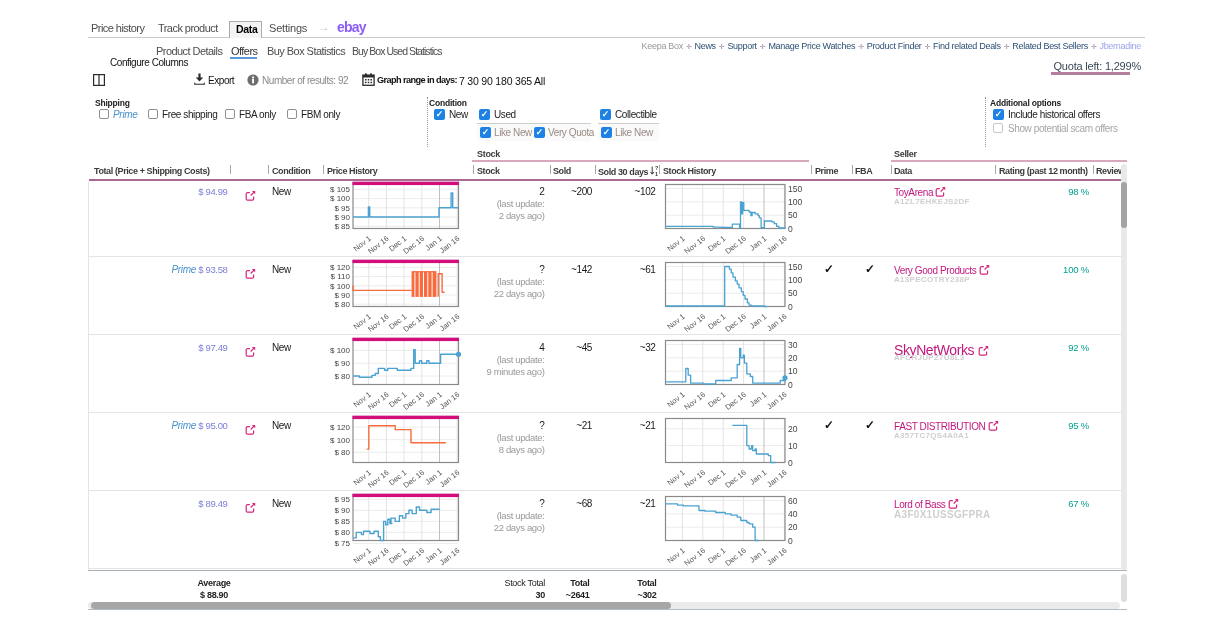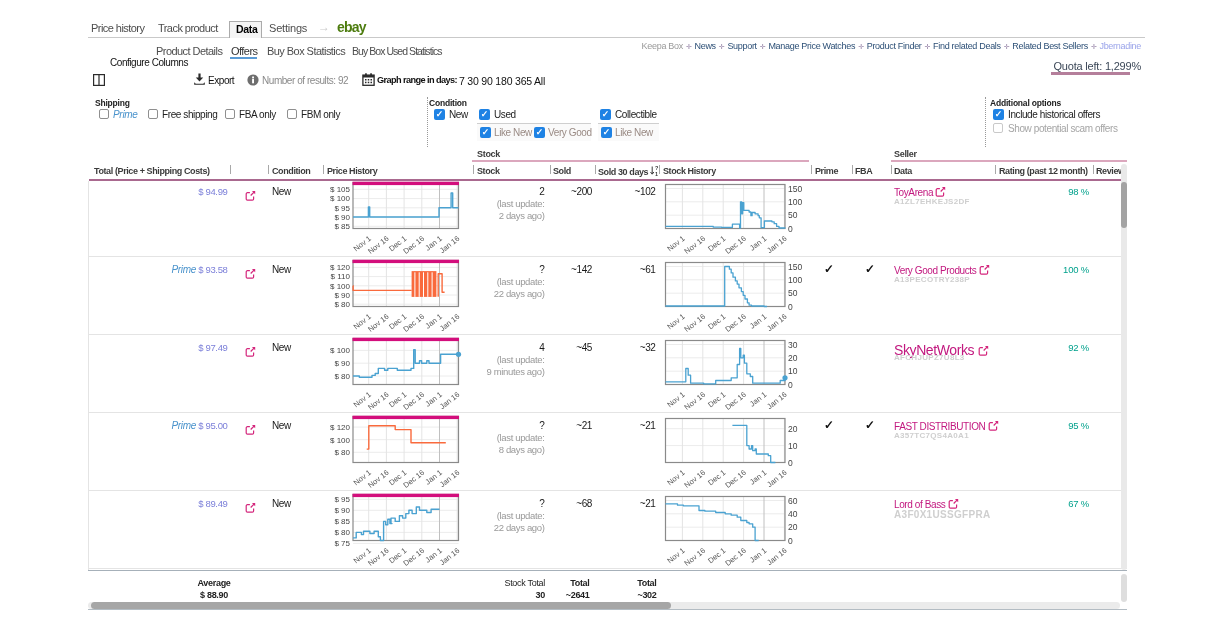--- a/index.html
+++ b/index.html
@@ -13,21 +13,21 @@
 .sep{position:absolute;width:1px;height:9px;background:#a8a8a8}
 </style></head><body>
 
 <div class="a tab" style="left:91px;top:22px">Price history</div>
 <div class="a tab" style="left:158px;top:22px">Track product</div>
 <div class="a" style="left:88px;top:36.5px;width:1057px;height:1px;background:#c9c9c9"></div>
 <div class="a" style="left:229px;top:20.5px;width:33px;height:17.3px;background:#f4f4f4;border:1px solid #ababab;border-bottom:none;z-index:3"></div>
 <div class="a" style="left:236px;top:22.5px;font-size:10.5px;font-weight:bold;color:#000;letter-spacing:-0.3px;z-index:4">Data</div>
 <div class="a" style="left:269px;top:22px;font-size:11px;color:#4d4d4d;letter-spacing:-0.2px">Settings</div>
 <div class="a" style="left:318px;top:20px;font-size:12px;color:#c9c9c9">→</div>
-<div class="a" style="left:337px;top:19px;font-size:14px;font-weight:bold;color:#4d7c0f;letter-spacing:-0.8px">ebay</div>
+<div class="a" style="left:337px;top:19px;font-size:14px;font-weight:bold;color:#8b5cf6;letter-spacing:-0.8px">ebay</div>
 <div class="a" style="right:87px;top:40.5px;font-size:9px;letter-spacing:-0.3px"><span style="color:#999">Keepa Box</span><span style="color:#9987aa;font-size:7px;margin:0 3px">✛</span><span style="color:#2c4f76">News</span><span style="color:#9987aa;font-size:7px;margin:0 3px">✛</span><span style="color:#2c4f76">Support</span><span style="color:#9987aa;font-size:7px;margin:0 3px">✛</span><span style="color:#2c4f76">Manage Price Watches</span><span style="color:#9987aa;font-size:7px;margin:0 3px">✛</span><span style="color:#2c4f76">Product Finder</span><span style="color:#9987aa;font-size:7px;margin:0 3px">✛</span><span style="color:#2c4f76">Find related Deals</span><span style="color:#9987aa;font-size:7px;margin:0 3px">✛</span><span style="color:#2c4f76">Related Best Sellers</span><span style="color:#9987aa;font-size:7px;margin:0 3px">✛</span><span style="color:#9aa4ea">Jbernadine</span></div>
 <div class="a tab" style="left:156px;top:44.5px">Product Details</div>
 <div class="a" style="left:231px;top:44.5px;font-size:11px;color:#333;letter-spacing:-0.55px">Offers</div>
 <div class="a" style="left:230px;top:57px;width:27px;height:1.5px;background:#5b9bd5"></div>
 <div class="a tab" style="left:267px;top:44.5px">Buy Box Statistics</div>
 <div class="a" style="left:352px;top:44.5px;font-size:10.5px;color:#4d4d4d;letter-spacing:-0.95px">Buy Box Used Statistics</div>
 <div class="a" style="right:87px;top:59.5px;font-size:11px;color:#3c4858;letter-spacing:-0.2px">Quota left: 1,299%</div>
 <div class="a" style="left:1051px;top:71.5px;width:79px;height:3.5px;background:#b57f9b"></div>
 <svg class="a" style="left:93px;top:74px" width="12" height="12" viewBox="0 0 12 12">
 <rect x="0.6" y="0.6" width="10.8" height="10.8" fill="none" stroke="#2b2b2b" stroke-width="1.2"></rect>
@@ -78,21 +78,21 @@
 <div class="a" style="left:449px;top:108.5px;font-size:10px;color:#222;letter-spacing:-0.4px">New</div>
 <div class="a cbc" style="left:479px;top:109px">✓</div>
 <div class="a" style="left:494px;top:108.5px;font-size:10px;color:#222;letter-spacing:-0.4px">Used</div>
 <div class="a cbc" style="left:600px;top:109px">✓</div>
 <div class="a" style="left:615px;top:108.5px;font-size:10px;color:#222;letter-spacing:-0.4px">Collectible</div>
 <div class="a" style="left:477px;top:123px;width:114px;height:18px;background:#fafafa;border-top:1px solid #cfcfcf"></div>
 <div class="a" style="left:598px;top:123px;width:61px;height:18px;background:#fafafa;border-top:1px solid #cfcfcf"></div>
 <div class="a cbc" style="left:480px;top:127px">✓</div>
 <div class="a" style="left:494px;top:126.5px;font-size:10px;color:#9a8b85;letter-spacing:-0.4px">Like New</div>
 <div class="a cbc" style="left:534px;top:127px">✓</div>
-<div class="a" style="left:548px;top:126.5px;font-size:10px;color:#9a8b85;letter-spacing:-0.4px">Very Good</div>
+<div class="a" style="left:548px;top:126.5px;font-size:10px;color:#9a8b85;letter-spacing:-0.4px">Very Quota</div>
 <div class="a cbc" style="left:601px;top:127px">✓</div>
 <div class="a" style="left:615px;top:126.5px;font-size:10px;color:#9a8b85;letter-spacing:-0.4px">Like New</div>
 <div class="a" style="left:990px;top:97.5px;font-size:8.5px;font-weight:bold;color:#222;letter-spacing:-0.2px">Additional options</div>
 <div class="a cbc" style="left:993px;top:109px">✓</div>
 <div class="a" style="left:1008px;top:108.5px;font-size:10px;color:#222;letter-spacing:-0.4px">Include historical offers</div>
 <div class="a cb" style="left:993px;top:123px;border-color:#c9c9c9"></div>
 <div class="a" style="left:1008px;top:122.5px;font-size:10px;color:#a5a5a5;letter-spacing:-0.4px">Show potential scam offers</div>
 <div class="a" style="left:477px;top:148.5px;font-size:9px;font-weight:bold;color:#3b3b3b;letter-spacing:-0.3px">Stock</div>
 <div class="a" style="left:472px;top:160px;width:337px;height:1.5px;background:#dba7bd"></div>
 <div class="a" style="left:894px;top:148.5px;font-size:9px;font-weight:bold;color:#3b3b3b;letter-spacing:-0.3px">Seller</div>

